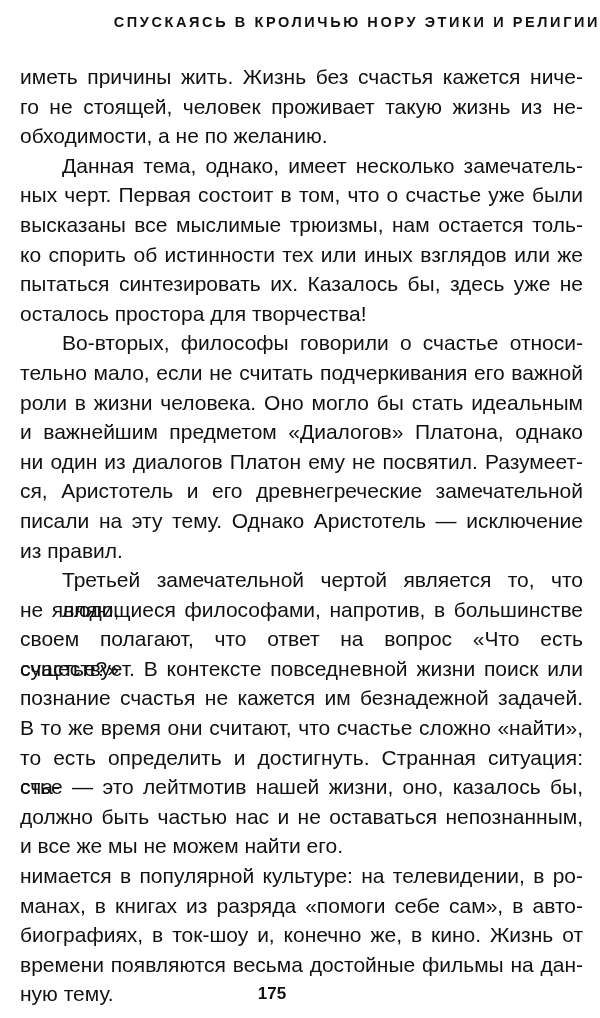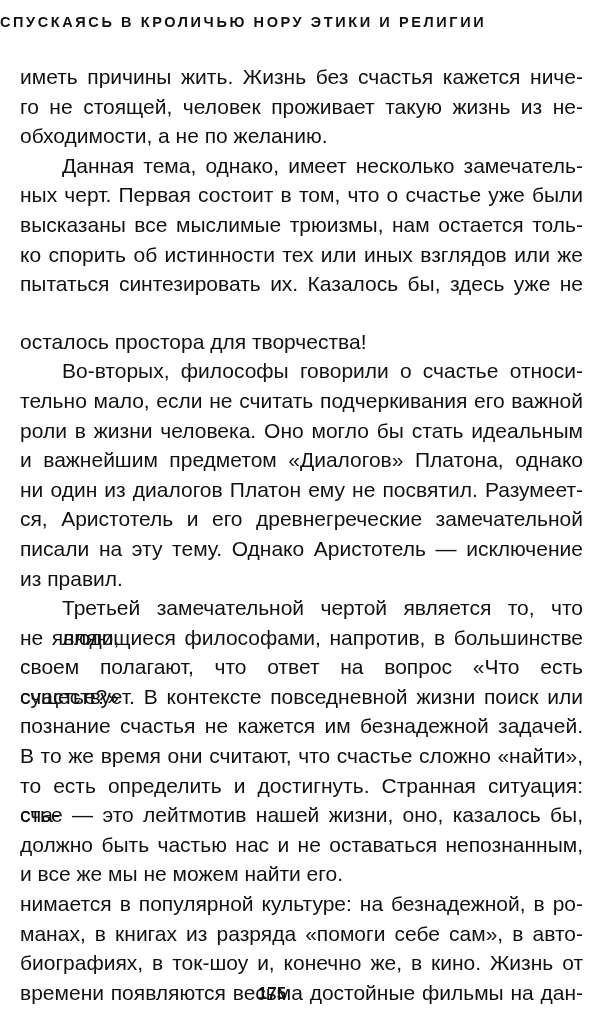--- a/index.html
+++ b/index.html
@@ -1,18 +1,18 @@
 <!DOCTYPE html>
 <html><head>
 <meta charset="utf-8">
 <style>
   html, body { margin: 0; padding: 0; background: #ffffff; }
   body { width: 600px; height: 1018px; position: relative; overflow: hidden; color: #111; }
   .header {
-    position: absolute; left: 0; top: 14px; width: 600px; text-align: left;
+    position: absolute; left: 0; top: 14px; width: 600px; text-align: right;
     font-family: "Liberation Sans", sans-serif; font-weight: bold; font-size: 14.5px;
     letter-spacing: 2.6px; color: #111;
   }
   .body-text {
     position: absolute; left: 20px; top: 62px; width: 563px;
     font-family: "Liberation Sans", sans-serif; font-size: 21px; line-height: 29.6px;
   }
   .line { white-space: nowrap; text-align: justify; text-align-last: justify; height: 29.6px; overflow: visible; }
   .line.last { text-align-last: left; }
   .line.indent { padding-left: 42px; }
@@ -33,21 +33,21 @@
     <div class="line" style="white-space: normal;">го не стоящей, человек проживает такую жизнь из не-</div>
     <div class="line last" style="white-space: normal;">обходимости, а не по желанию.</div>
   </div>
 
   <div>
     <div class="line indent" style="white-space: normal;">Данная тема, однако, имеет несколько замечатель-</div>
     <div class="line" style="white-space: normal;">ных черт. Первая состоит в том, что о счастье уже были</div>
     <div class="line" style="white-space: normal;">высказаны все мыслимые трюизмы, нам остается толь-</div>
     <div class="line" style="white-space: normal;">ко спорить об истинности тех или иных взглядов или же</div>
     <div class="line" style="white-space: normal;">пытаться синтезировать их. Казалось бы, здесь уже не</div>
-    <div class="line last" style="white-space: normal; margin-top: 28px;">осталось простора для творчества!</div>
+    <div class="line last" style="white-space: normal;">осталось простора для творчества!</div>
   </div>
 
   <div>
     <div class="line indent" style="white-space: normal;">Во-вторых, философы говорили о счастье относи-</div>
     <div class="line" style="white-space: normal;">тельно мало, если не считать подчеркивания его важной</div>
     <div class="line" style="white-space: normal;">роли в жизни человека. Оно могло бы стать идеальным</div>
     <div class="line" style="white-space: normal;">и важнейшим предметом «Диалогов» Платона, однако</div>
     <div class="line" style="white-space: normal;">ни один из диалогов Платон ему не посвятил. Разумеет-</div>
     <div class="line" style="white-space: normal;">ся, Аристотель и его древнегреческие замечательной</div>
     <div class="line" style="white-space: normal;">писали на эту тему. Однако Аристотель — исключение</div>
@@ -61,21 +61,21 @@
     <div class="line" style="white-space: normal;">существует. В контексте повседневной жизни поиск или</div>
     <div class="line" style="white-space: normal;">познание счастья не кажется им безнадежной задачей.</div>
     <div class="line" style="white-space: normal;">В то же время они считают, что счастье сложно «найти»,</div>
     <div class="line" style="white-space: normal;">то есть определить и достигнуть. Странная ситуация: сча-</div>
     <div class="line" style="white-space: normal;">стье — это лейтмотив нашей жизни, оно, казалось бы,</div>
     <div class="line" style="white-space: normal;">должно быть частью нас и не оставаться непознанным,</div>
     <div class="line last" style="white-space: normal;">и все же мы не можем найти его.</div>
   </div>
 
   <div>
-    <div class="line" style="white-space: normal;">нимается в популярной культуре: на безнадежной, в ро-</div>
+    <div class="line" style="white-space: normal;">нимается в популярной культуре: на телевидении, в ро-</div>
     <div class="line" style="white-space: normal;">манах, в книгах из разряда «помоги себе сам», в авто-</div>
     <div class="line" style="white-space: normal;">биографиях, в ток-шоу и, конечно же, в кино. Жизнь от</div>
     <div class="line" style="white-space: normal;">времени появляются весьма достойные фильмы на дан-</div>
     <div class="line last" style="white-space: normal;">ную тему.</div>
   </div>
 </div>
 
 <div class="pagenum">175</div>
 
 </body></html>

